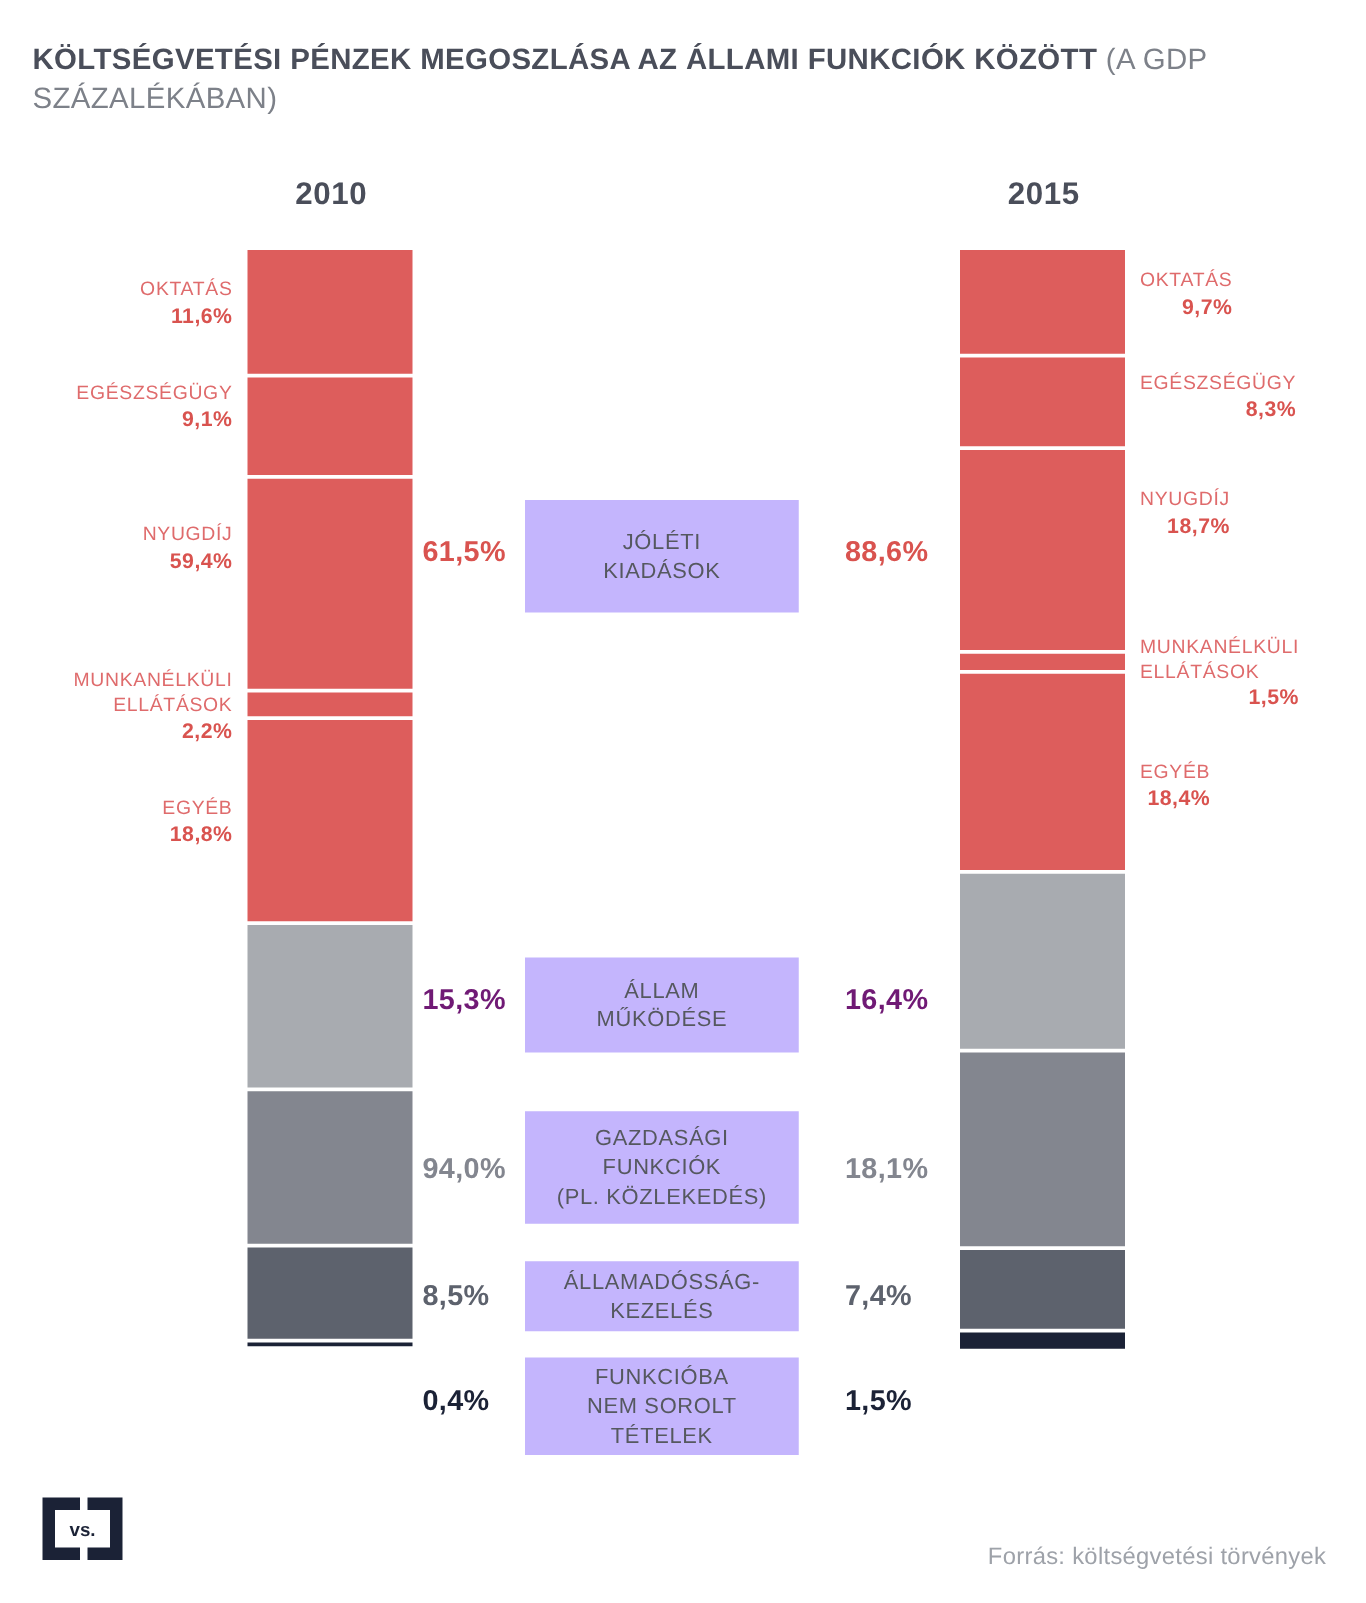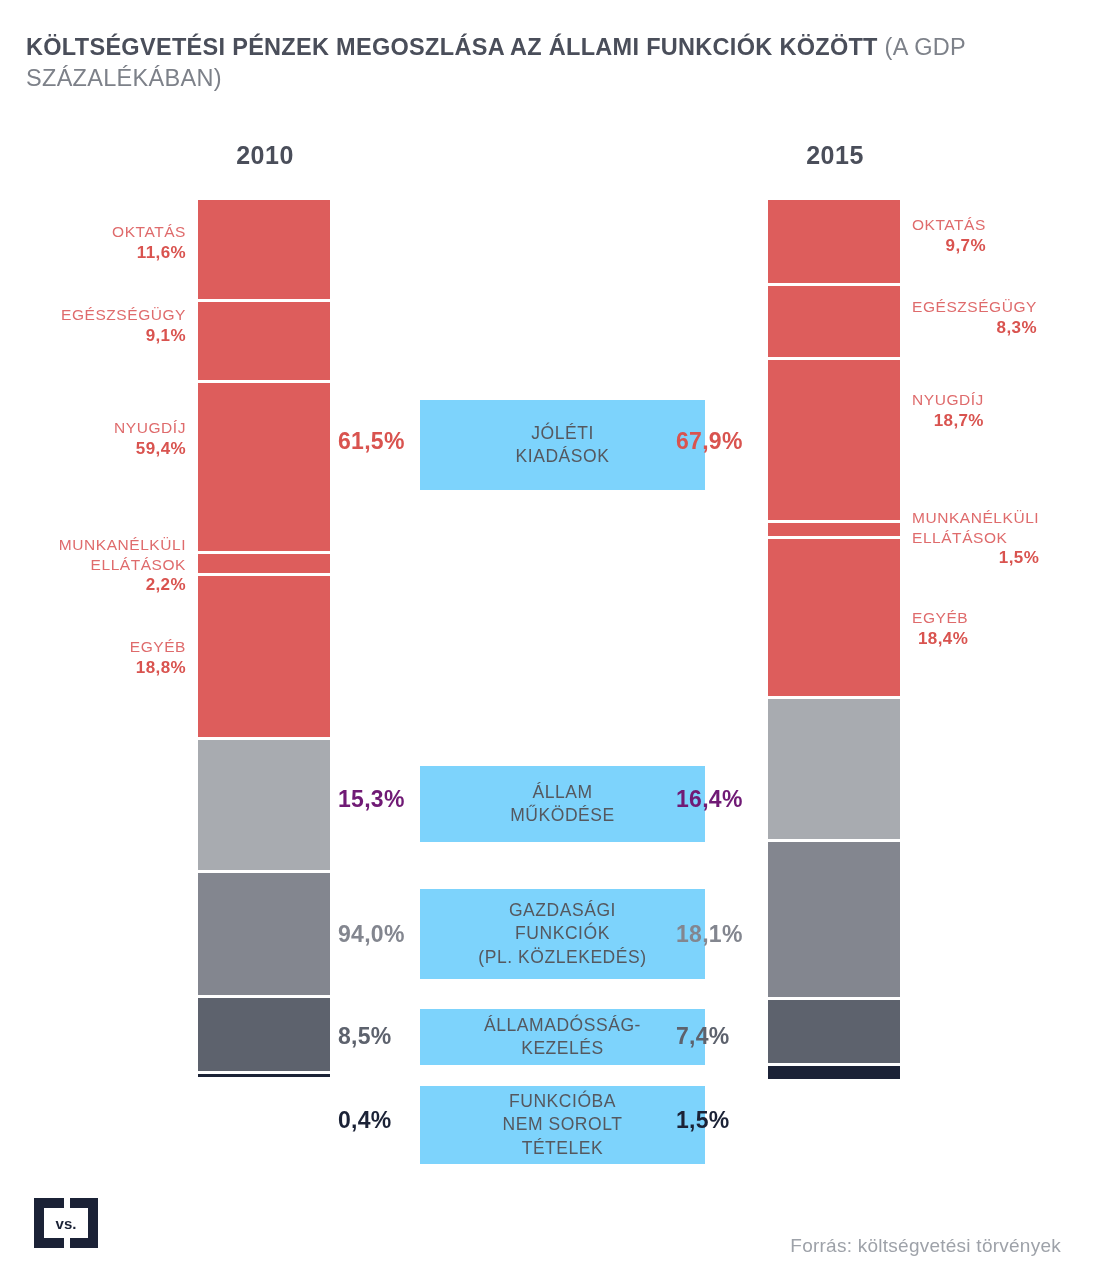--- a/index.html
+++ b/index.html
@@ -92,22 +92,22 @@
   }
   .side-right {
     text-align: left;
     left: 912px;
   }
 
   
   .cat-box {
     position: absolute;
     left: 420px;
-    width: 285px;
-    background: #7dd3fc;
+    width: 219px;
+    background: #c4b5fd;
     display: flex;
     align-items: center;
     justify-content: center;
     text-align: center;
     box-sizing: border-box;
   }
   .cat-box span {
     font-size: 17.5px;
     color: #55585f;
     line-height: 1.33;
@@ -229,21 +229,21 @@
       <span class="nm">EGYÉB</span>
       <span class="vl">18,4%</span>
     </div>
   </div>
 
 <div id="center-group">
     <div class="cat-box" style="top: 400px; height: 90px;">
       <span>JÓLÉTI<br>KIADÁSOK</span>
     </div>
     <div class="total total-l c-red" style="top: 428px;">61,5%</div>
-    <div class="total total-r c-red" style="top: 428px;">67,9%</div>
+    <div class="total total-r c-red" style="top: 428px;">88,6%</div>
     <div class="cat-box" style="top: 766px; height: 76px;">
       <span>ÁLLAM<br>MŰKÖDÉSE</span>
     </div>
     <div class="total total-l c-gray1" style="top: 786px;">15,3%</div>
     <div class="total total-r c-gray1" style="top: 786px;">16,4%</div>
     <div class="cat-box" style="top: 889px; height: 90px;">
       <span>GAZDASÁGI<br>FUNKCIÓK<br>(PL. KÖZLEKEDÉS)</span>
     </div>
     <div class="total total-l c-gray2" style="top: 921px;">94,0%</div>
     <div class="total total-r c-gray2" style="top: 921px;">18,1%</div>

